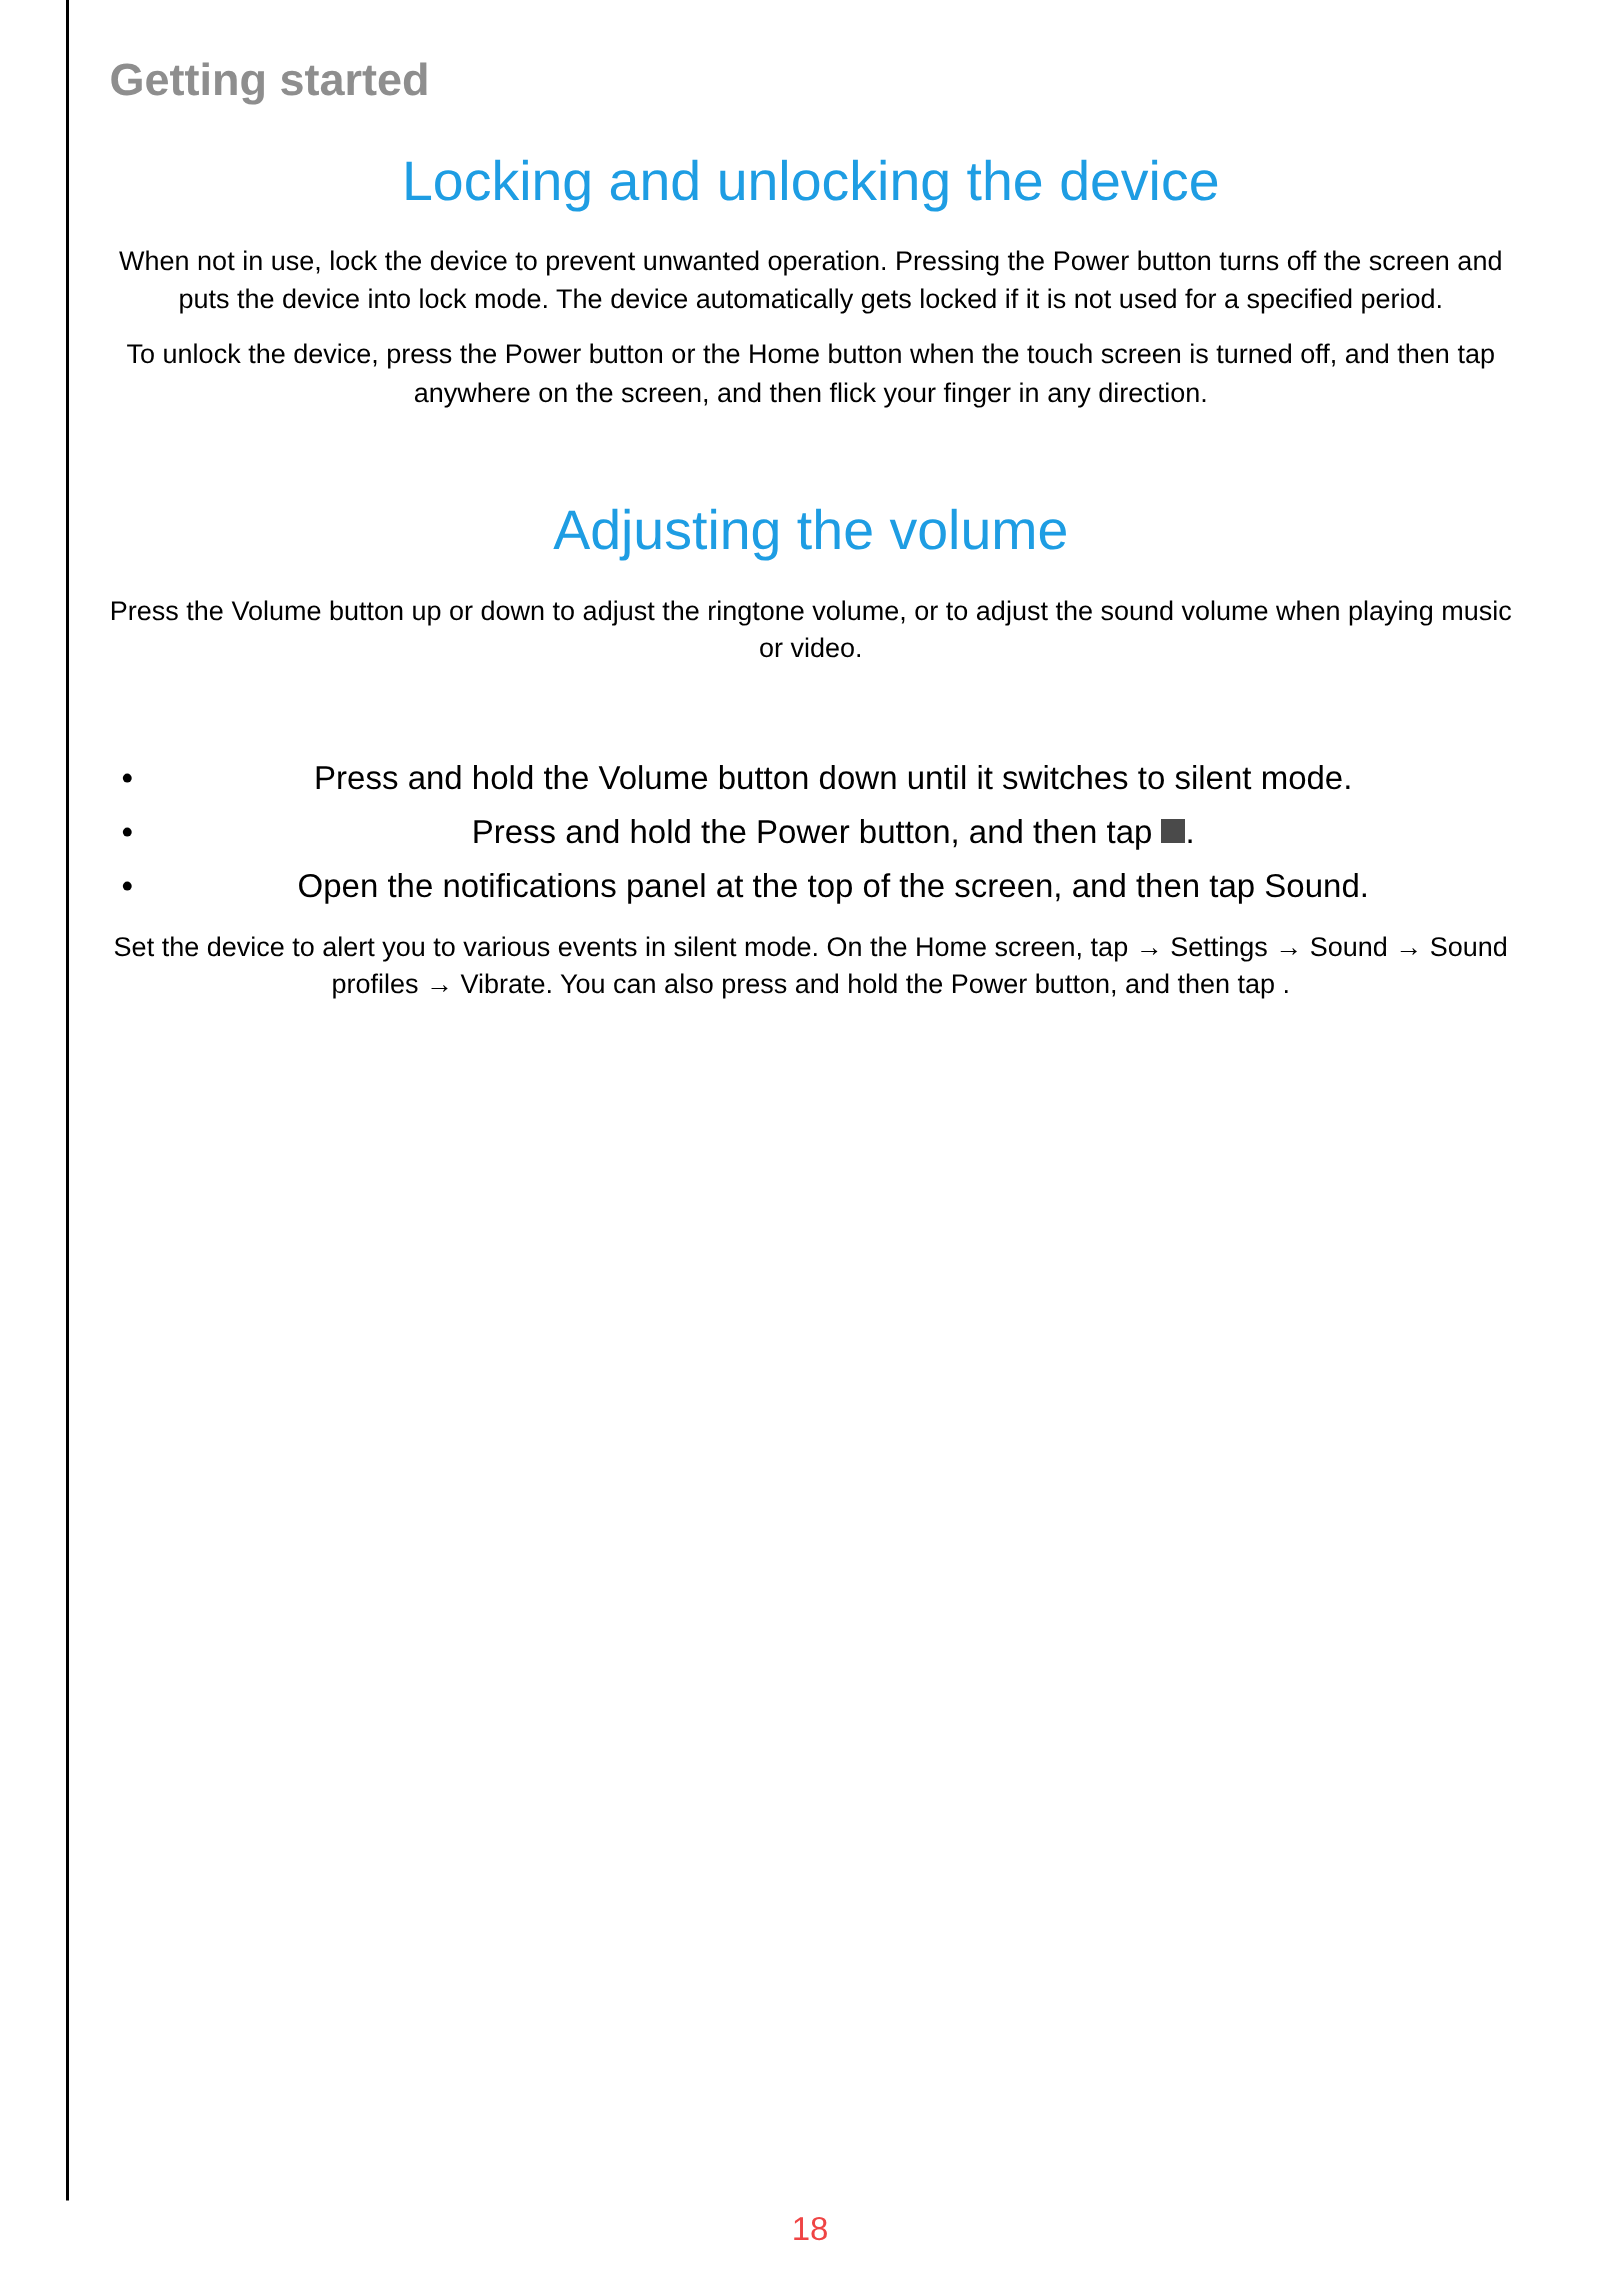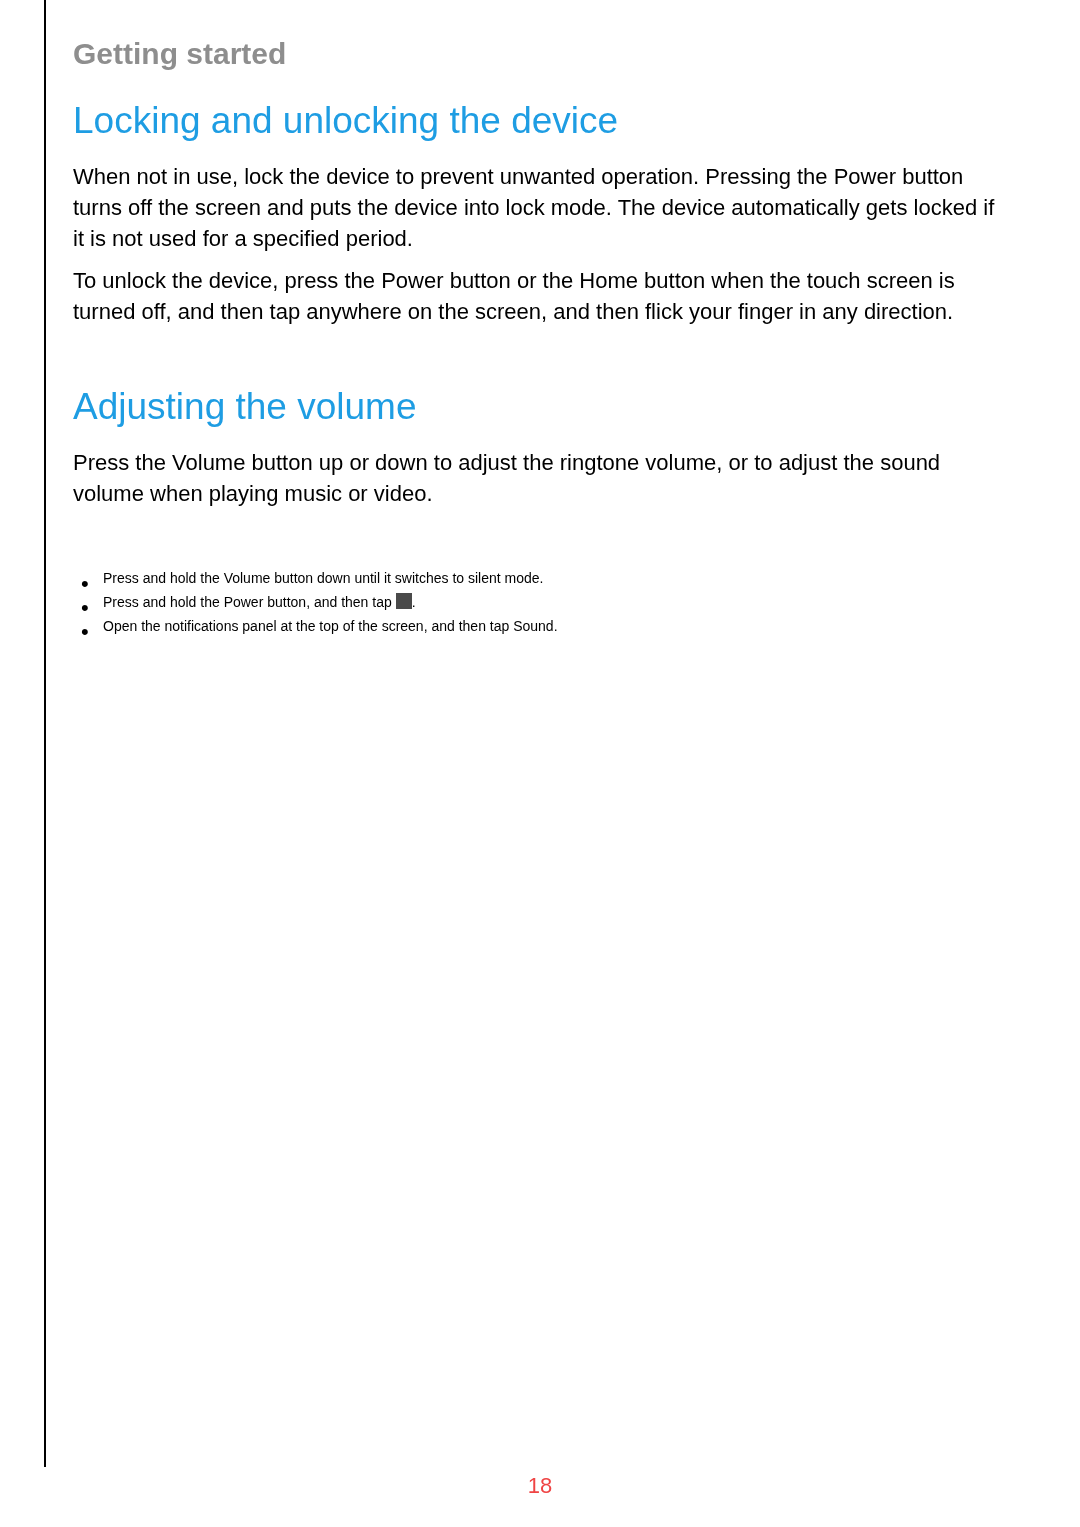--- a/index.html
+++ b/index.html
@@ -38,34 +38,35 @@
     }
     h2 {
       font-size: 37px;
       color: #1e9de3;
       font-weight: 400;
       margin-top: 0;
       margin-bottom: 20px;
     }
     .section {
       margin-bottom: 58px;
+      text-align: center;
     }
     p {
-      font-size: 22px;
+      font-size: 18px;
       color: #000;
       line-height: 1.4;
       margin-bottom: 12px;
     }
     ul {
       list-style: none;
       padding-left: 30px;
       margin-bottom: 12px;
     }
     li {
-      font-size: 14px;
+      font-size: 22px;
       color: #000;
       line-height: 1.45;
       position: relative;
       margin-bottom: 4px;
     }
     li::before {
       content: "•";
       position: absolute;
       left: -22px;
       font-size: 22px;
@@ -108,17 +109,18 @@
     <h2>Adjusting the volume</h2>
     <p>Press the Volume button up or down to adjust the ringtone volume, or to adjust the sound volume when playing music or video.</p>
   </div>
 
   <div class="section">
     <ul>
       <li>Press and hold the Volume button down until it switches to silent mode.</li>
       <li><span>Press and hold the Power button, and then tap</span> <span class="mute-icon"></span>.</li>
       <li>Open the notifications panel at the top of the screen, and then tap Sound.</li>
     </ul>
+    <p>Set the device to alert you to various events in silent mode. On the Home screen, tap → Settings → Sound → Sound profiles → Vibrate. You can also press and hold the Power button, and then tap   .</p>
   </div>
 
 </div>
 
 <div class="page-number">18</div>
 
 </body></html>

